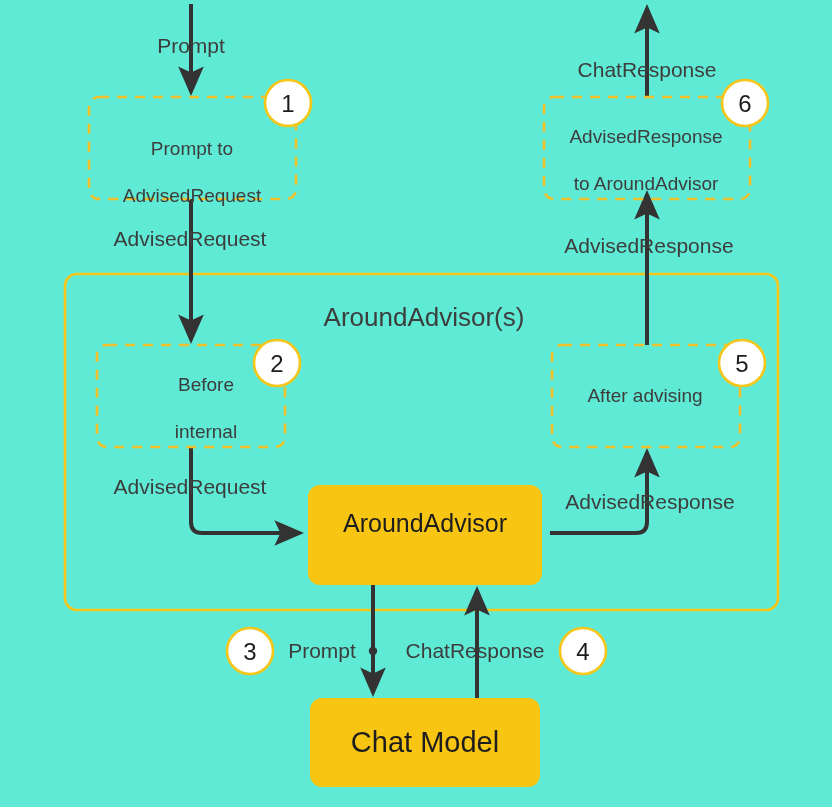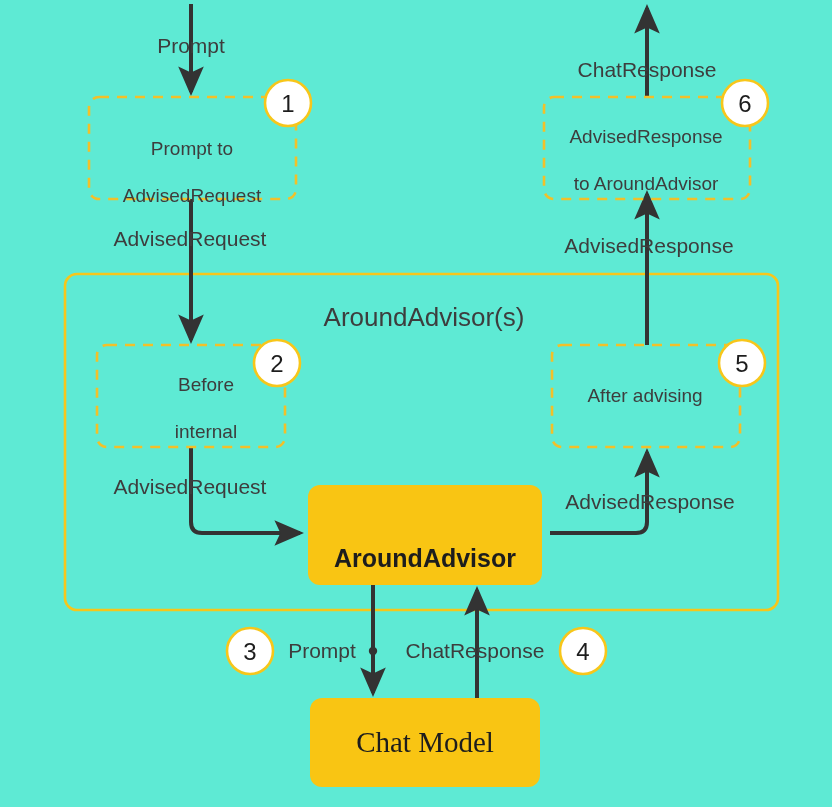--- a/index.html
+++ b/index.html
@@ -49,21 +49,20 @@
     text-align: center;
   }
   .solid-box-label {
     font-size: 25px;
     color: #1d1d1d;
     white-space: pre-line;
   }
   .chat-model-label {
     font-size: 29px;
     color: #1d1d1d;
-    font-family: Liberation Serif, serif;
   }
   .step-num {
     font-size: 24px;
     color: #1d1d1d;
   }
 </style>
 </head>
 <body>
 
 <div id="diagram-root">
@@ -145,21 +144,21 @@
     <span>internal</span>
   </div>
 
   <div class="lbl dashed-label" style="left:645px; top:396px;">After advising</div>
 
   <div class="lbl dashed-label" style="left:646px; top:148px;">
     <span>AdvisedResponse</span><br>
     <span>to AroundAdvisor</span>
   </div>
 
-  <div class="lbl solid-box-label" style="left:425px; top:558px;font-weight:bold;">
+  <div class="lbl solid-box-label" style="left:425px; top:523px;">
     <span>AroundAdvisor</span><br>
   </div>
 
   <div class="lbl chat-model-label" style="left:425px; top:743px;">Chat Model</div>
 
   <div class="lbl step-num" style="left:288px; top:104px;">1</div>
   <div class="lbl step-num" style="left:277px; top:364px;">2</div>
   <div class="lbl step-num" style="left:250px; top:652px;">3</div>
   <div class="lbl step-num" style="left:583px; top:652px;">4</div>
   <div class="lbl step-num" style="left:742px; top:364px;">5</div>

